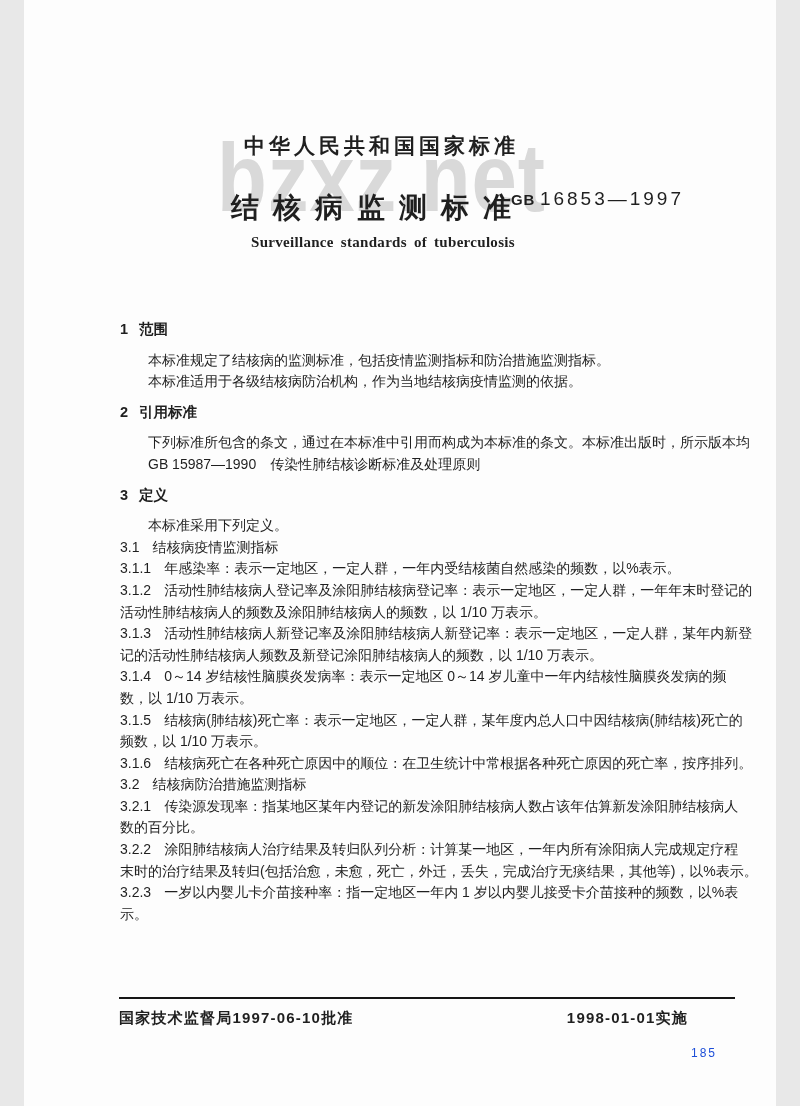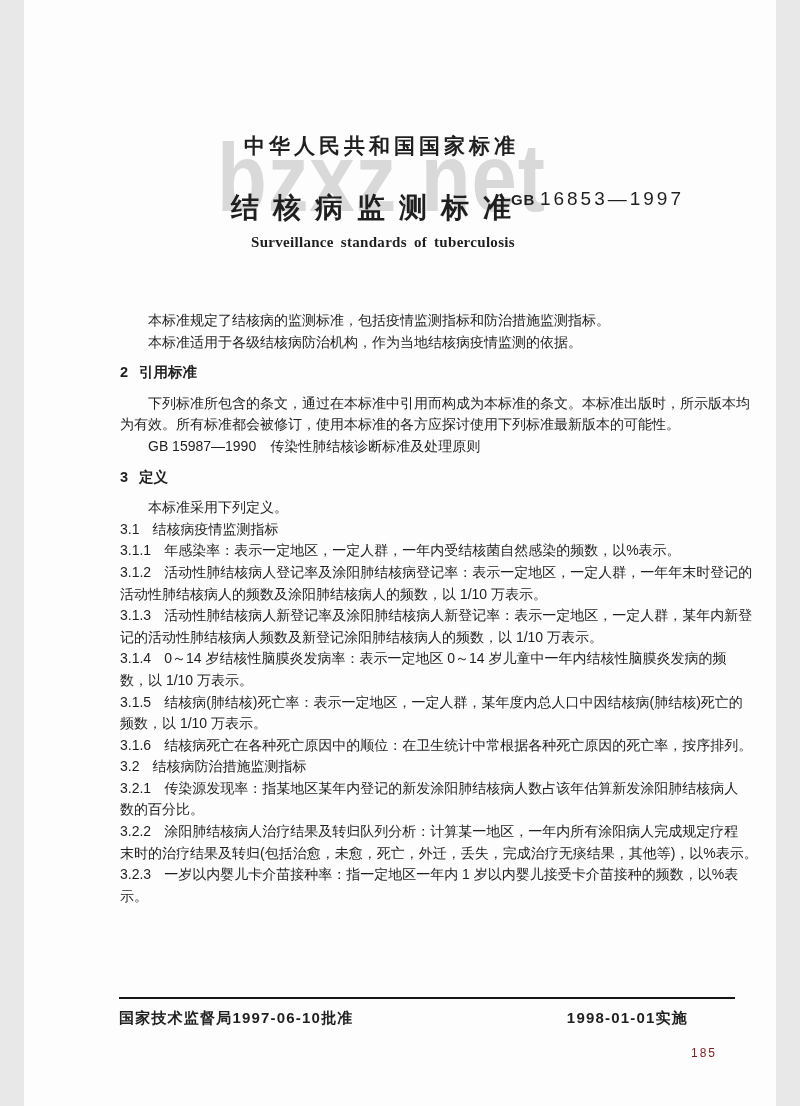--- a/index.html
+++ b/index.html
@@ -122,45 +122,45 @@
     letter-spacing: 1.2px;
     z-index: 1;
     white-space: nowrap;
   }
   .page-number {
     position: absolute;
     left: 667px;
     top: 1046px;
     font-size: 12px;
     letter-spacing: 2px;
-    color: #7f1d1d;
+    color: #1d4ed8;
     z-index: 1;
   }
 </style>
 </head>
 <body>
 
 <div id="page">
 
   <div class="watermark">bzxz.net</div>
 
   <div class="std-type">中华人民共和国国家标准</div>
 
   <div class="title-cn">结核病监测标准</div>
 
   <div class="std-code"><span class="prefix">GB</span>&nbsp;<span class="number">16853—1997</span></div>
 
   <div class="title-en">Surveillance standards of tuberculosis</div>
 
   <div class="body-text" id="body-text">
+      <div class="line heading"><span class="num">1</span><span>范围</span></div>
       <div class="line para"><span>本标准规定了结核病的监测标准，包括疫情监测指标和防治措施监测指标。</span></div>
       <div class="line para"><span>本标准适用于各级结核病防治机构，作为当地结核病疫情监测的依据。</span></div>
       <div class="line heading"><span class="num">2</span><span>引用标准</span></div>
       <div class="line para"><span>下列标准所包含的条文，通过在本标准中引用而构成为本标准的条文。本标准出版时，所示版本均</span></div>
-      <div class="line cont"><span>为有效。所有标准都会被修订，使用本标准的各方应探讨使用下列标准最新版本的可能性。</span></div>
       <div class="line para"><span>GB 15987—1990　传染性肺结核诊断标准及处理原则</span></div>
       <div class="line heading"><span class="num">3</span><span>定义</span></div>
       <div class="line para"><span>本标准采用下列定义。</span></div>
       <div class="line sub"><span class="num">3.1</span><span>结核病疫情监测指标</span></div>
       <div class="line item"><span class="num">3.1.1</span><span>年感染率：表示一定地区，一定人群，一年内受结核菌自然感染的频数，以%表示。</span></div>
       <div class="line item"><span class="num">3.1.2</span><span>活动性肺结核病人登记率及涂阳肺结核病登记率：表示一定地区，一定人群，一年年末时登记的</span></div>
       <div class="line cont"><span>活动性肺结核病人的频数及涂阳肺结核病人的频数，以 1/10 万表示。</span></div>
       <div class="line item"><span class="num">3.1.3</span><span>活动性肺结核病人新登记率及涂阳肺结核病人新登记率：表示一定地区，一定人群，某年内新登</span></div>
       <div class="line cont"><span>记的活动性肺结核病人频数及新登记涂阳肺结核病人的频数，以 1/10 万表示。</span></div>
       <div class="line item"><span class="num">3.1.4</span><span>0～14 岁结核性脑膜炎发病率：表示一定地区 0～14 岁儿童中一年内结核性脑膜炎发病的频</span></div>

